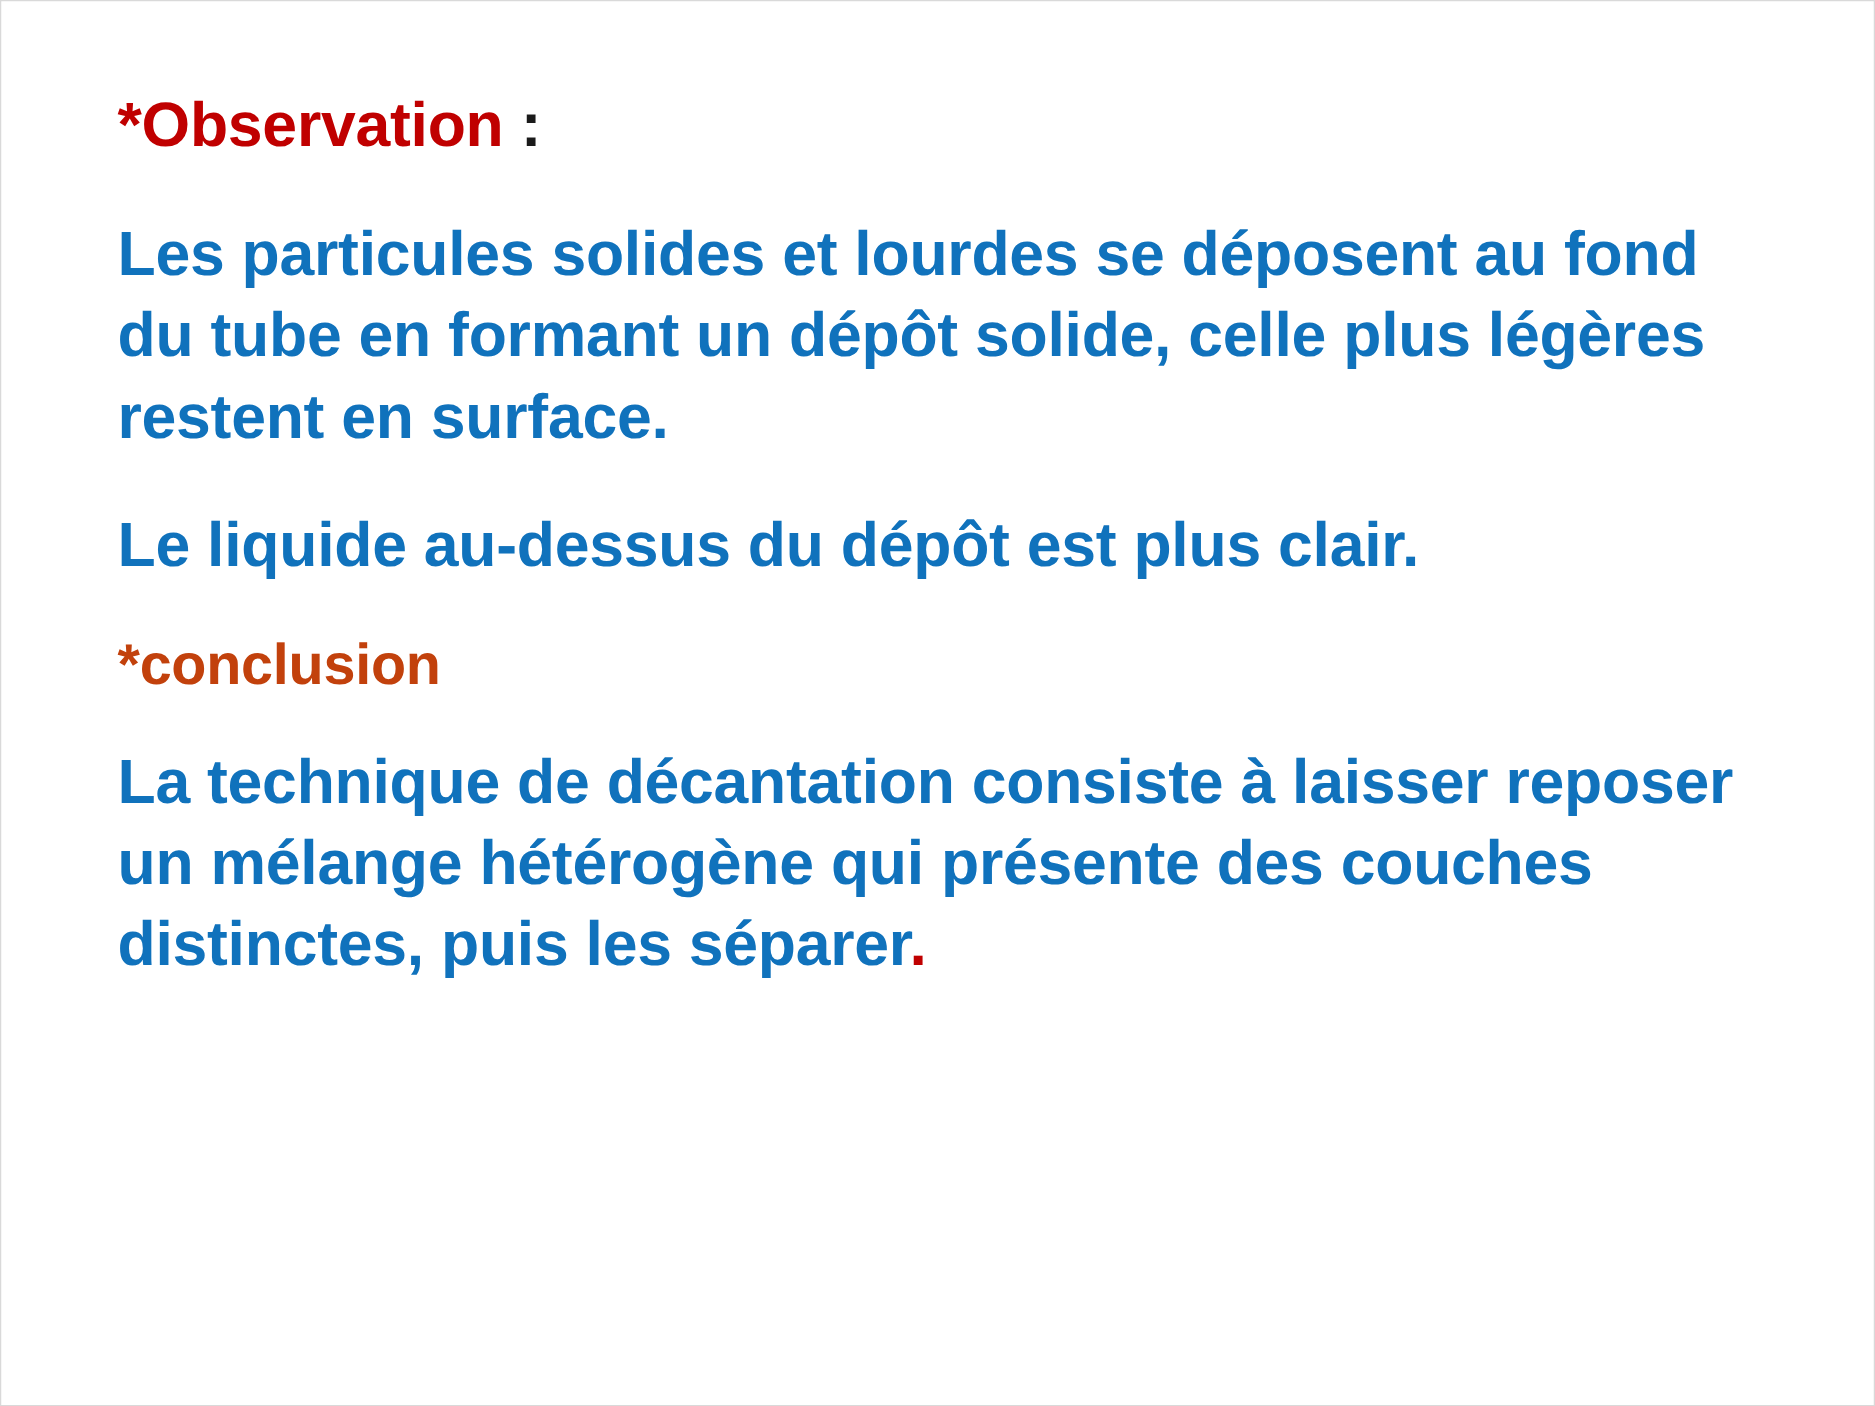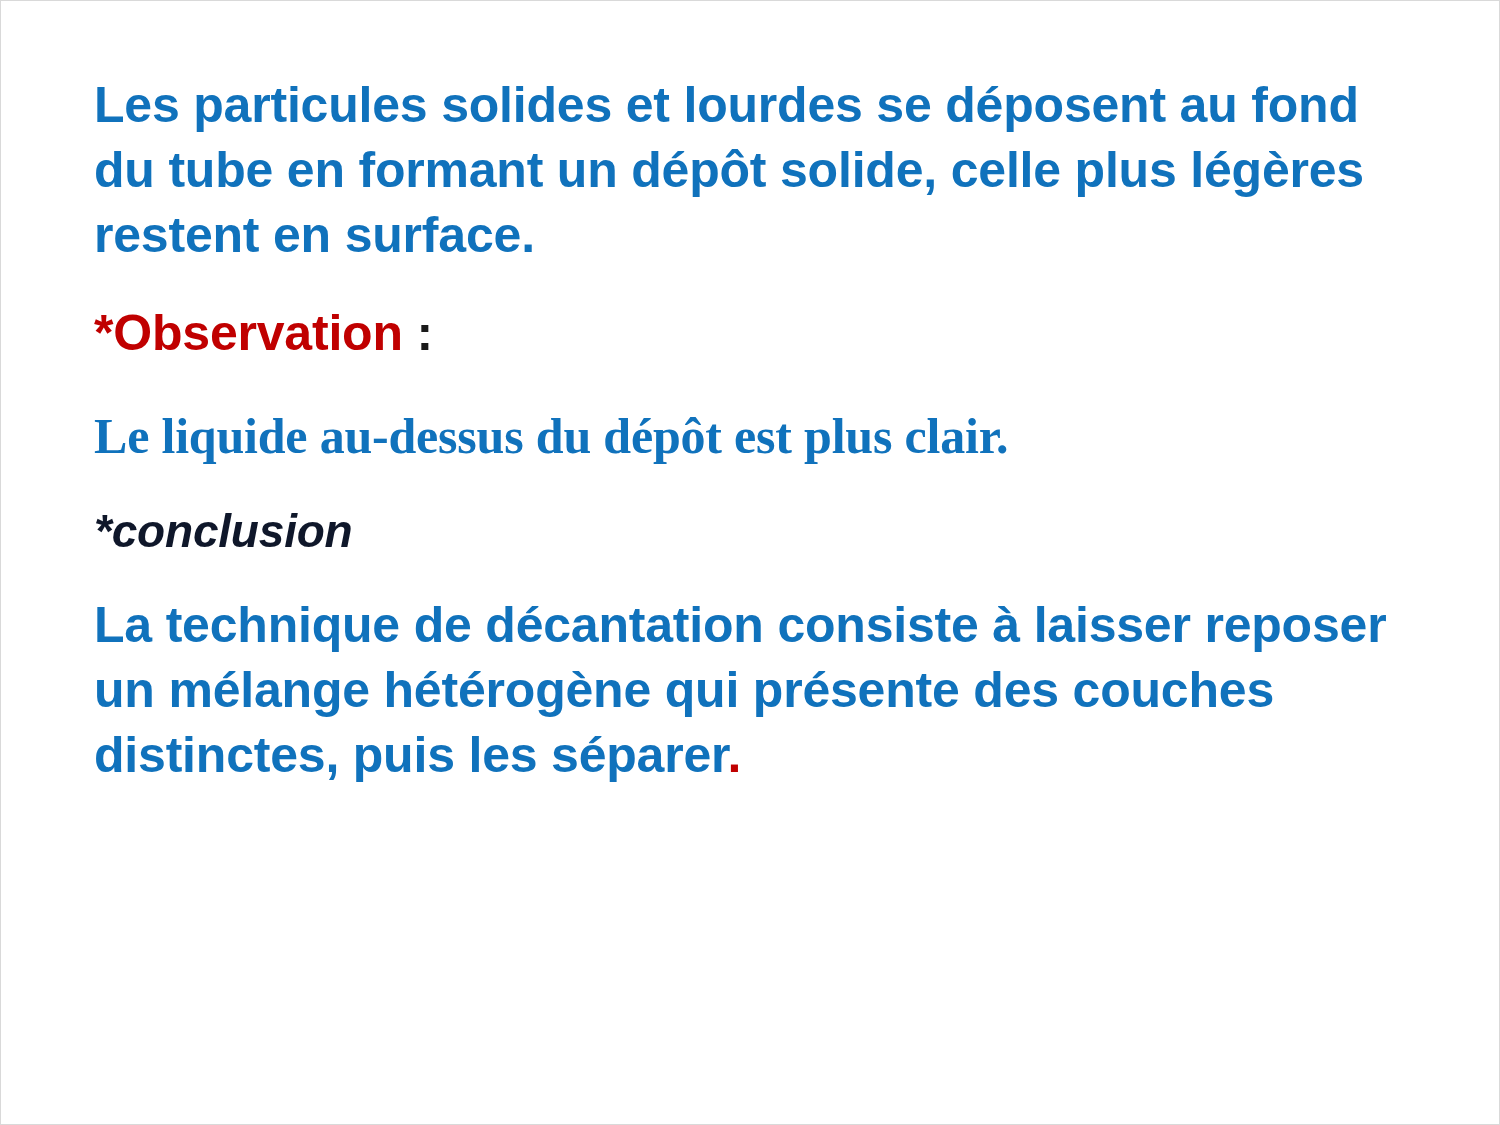--- a/index.html
+++ b/index.html
@@ -43,49 +43,47 @@
   }
   .heading .colon {
     color: #1a1a1a;
   }
   .heading-small {
     font-size: 46px;
     line-height: 1.08;
     margin: 0 0 36px 0;
   }
   .heading-small .marker {
-    color: #0f172a;
-    font-style: italic;
+    color: #c2410c;
   }
   
   .para {
     color: #1072BC;
     font-size: 50px;
     line-height: 1.30;
     margin: 0 0 38px 0;
   }
   .para-tight {
-    font-family: Liberation Serif, serif;
   }
   .redperiod {
     color: #C00000;
   }
   .para:last-child {
     margin-bottom: 18px;
   }
 </style>
 </head>
 <body>
 
 <div id="slide">
   <div id="content">
 
+    <p class="block heading"><span class="marker">*Observation</span><span class="colon"> :</span></p>
+
     <p class="block para">Les particules solides et lourdes se déposent au fond du tube en formant un dépôt solide, celle plus légères restent en surface.</p>
-
-    <p class="block heading"><span class="marker">*Observation</span><span class="colon"> :</span></p>
 
     <p class="block para para-tight">Le liquide au-dessus du dépôt est plus clair.</p>
 
     <p class="block heading-small"><span class="marker">*conclusion</span></p>
 
     <p class="block para"><span>La technique de décantation consiste à laisser reposer un mélange hétérogène qui présente des couches distinctes, puis les séparer</span><span class="redperiod">.</span></p>
 
   </div>
 </div>
 

